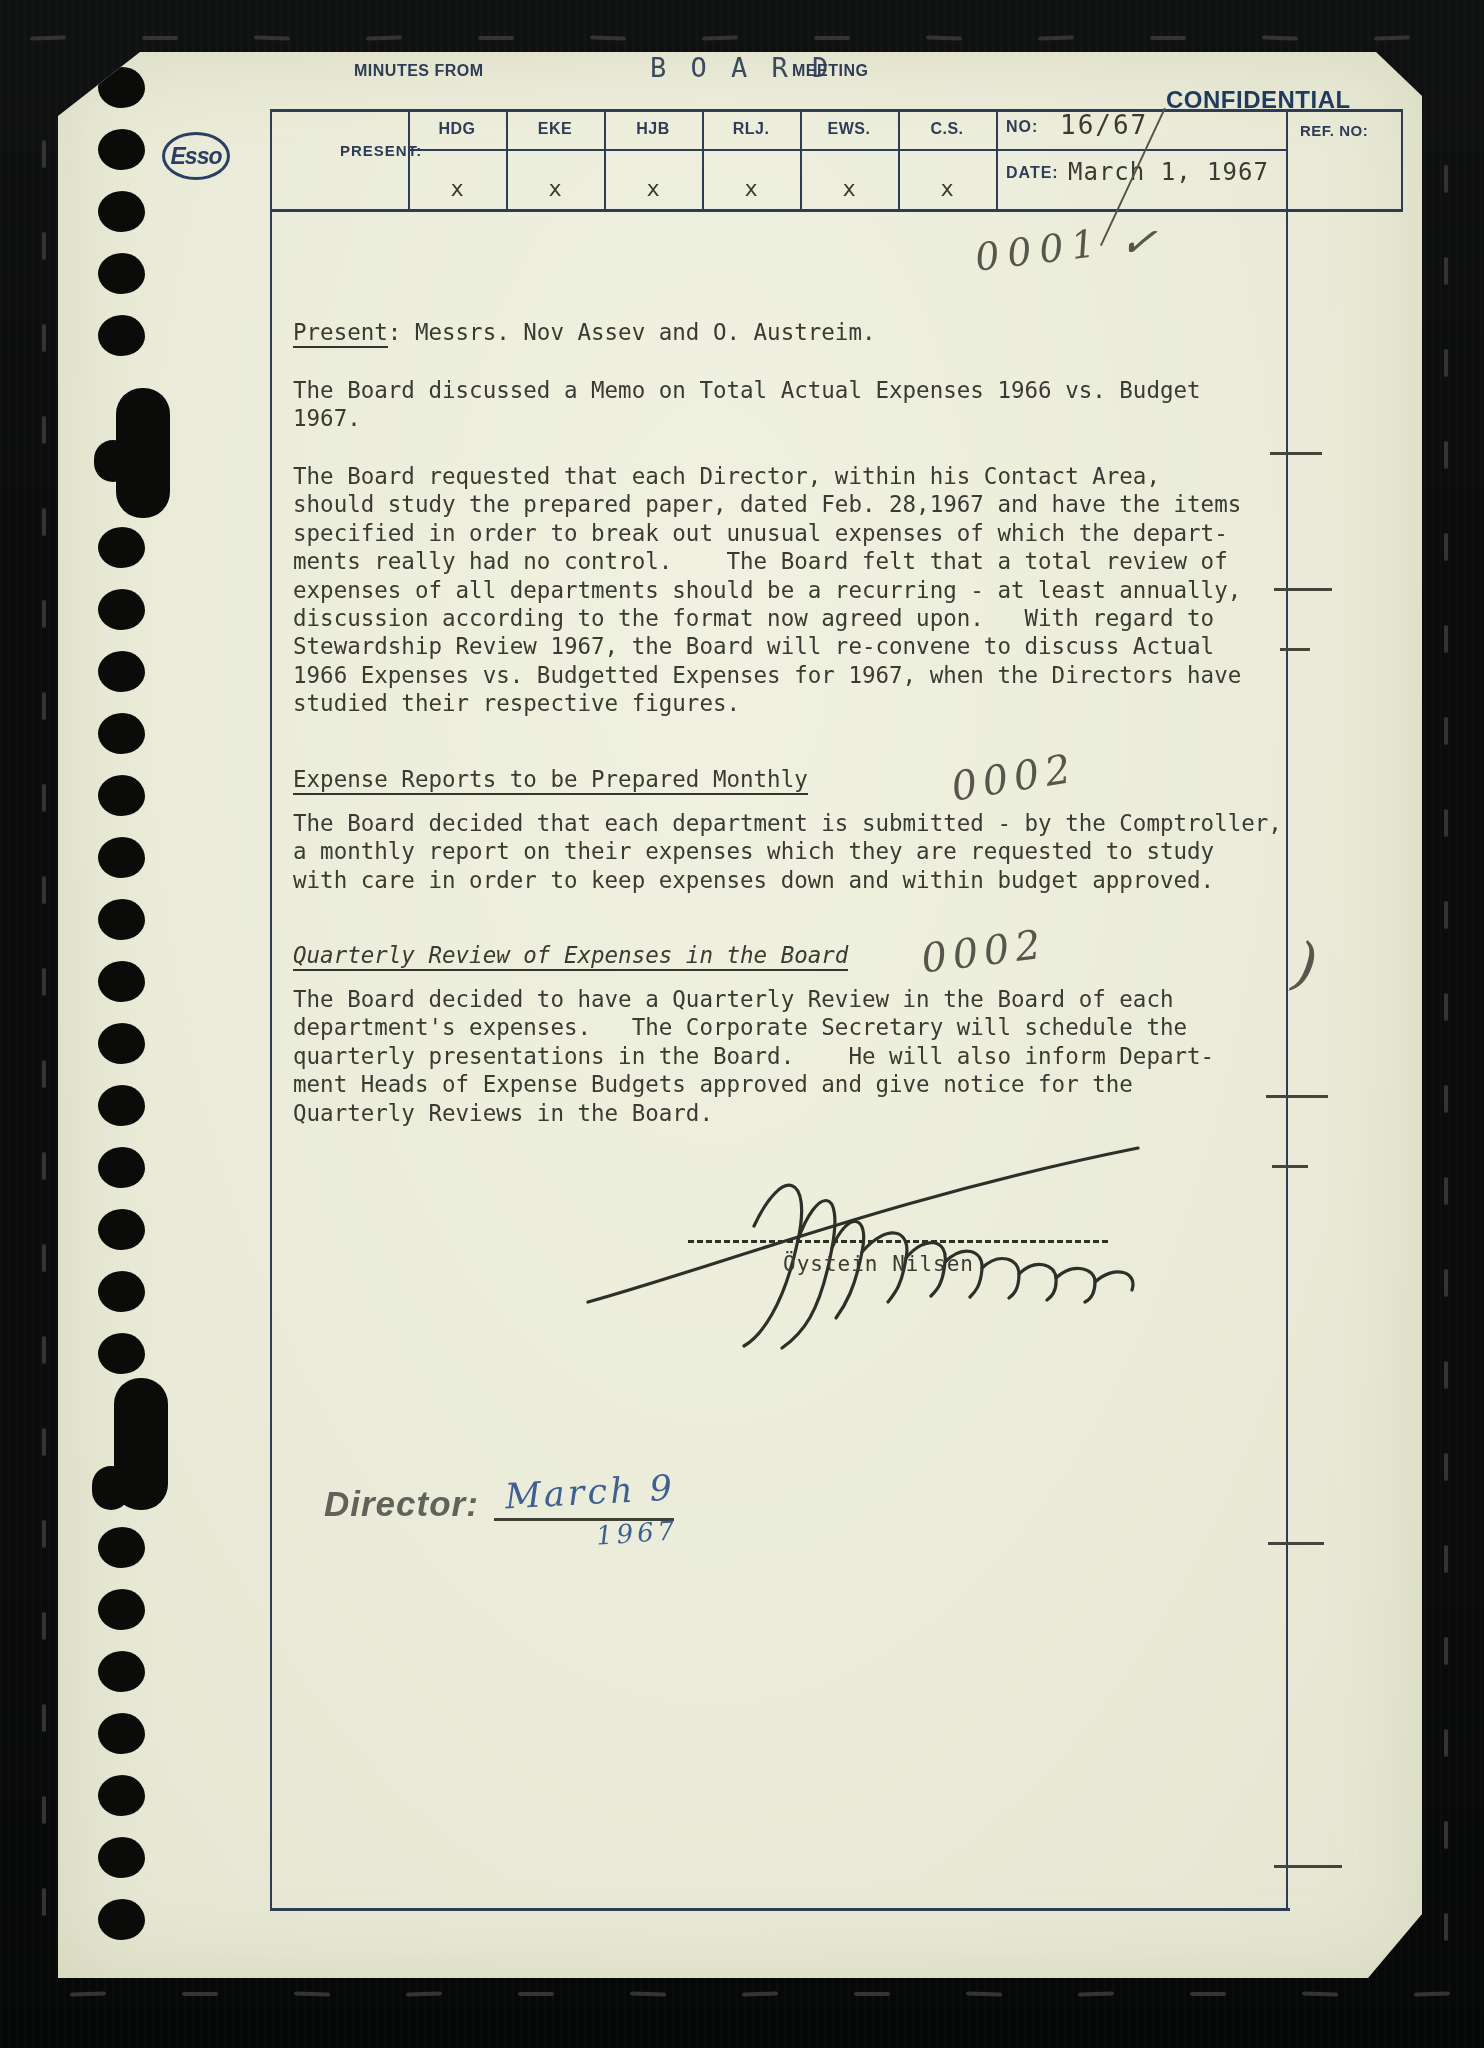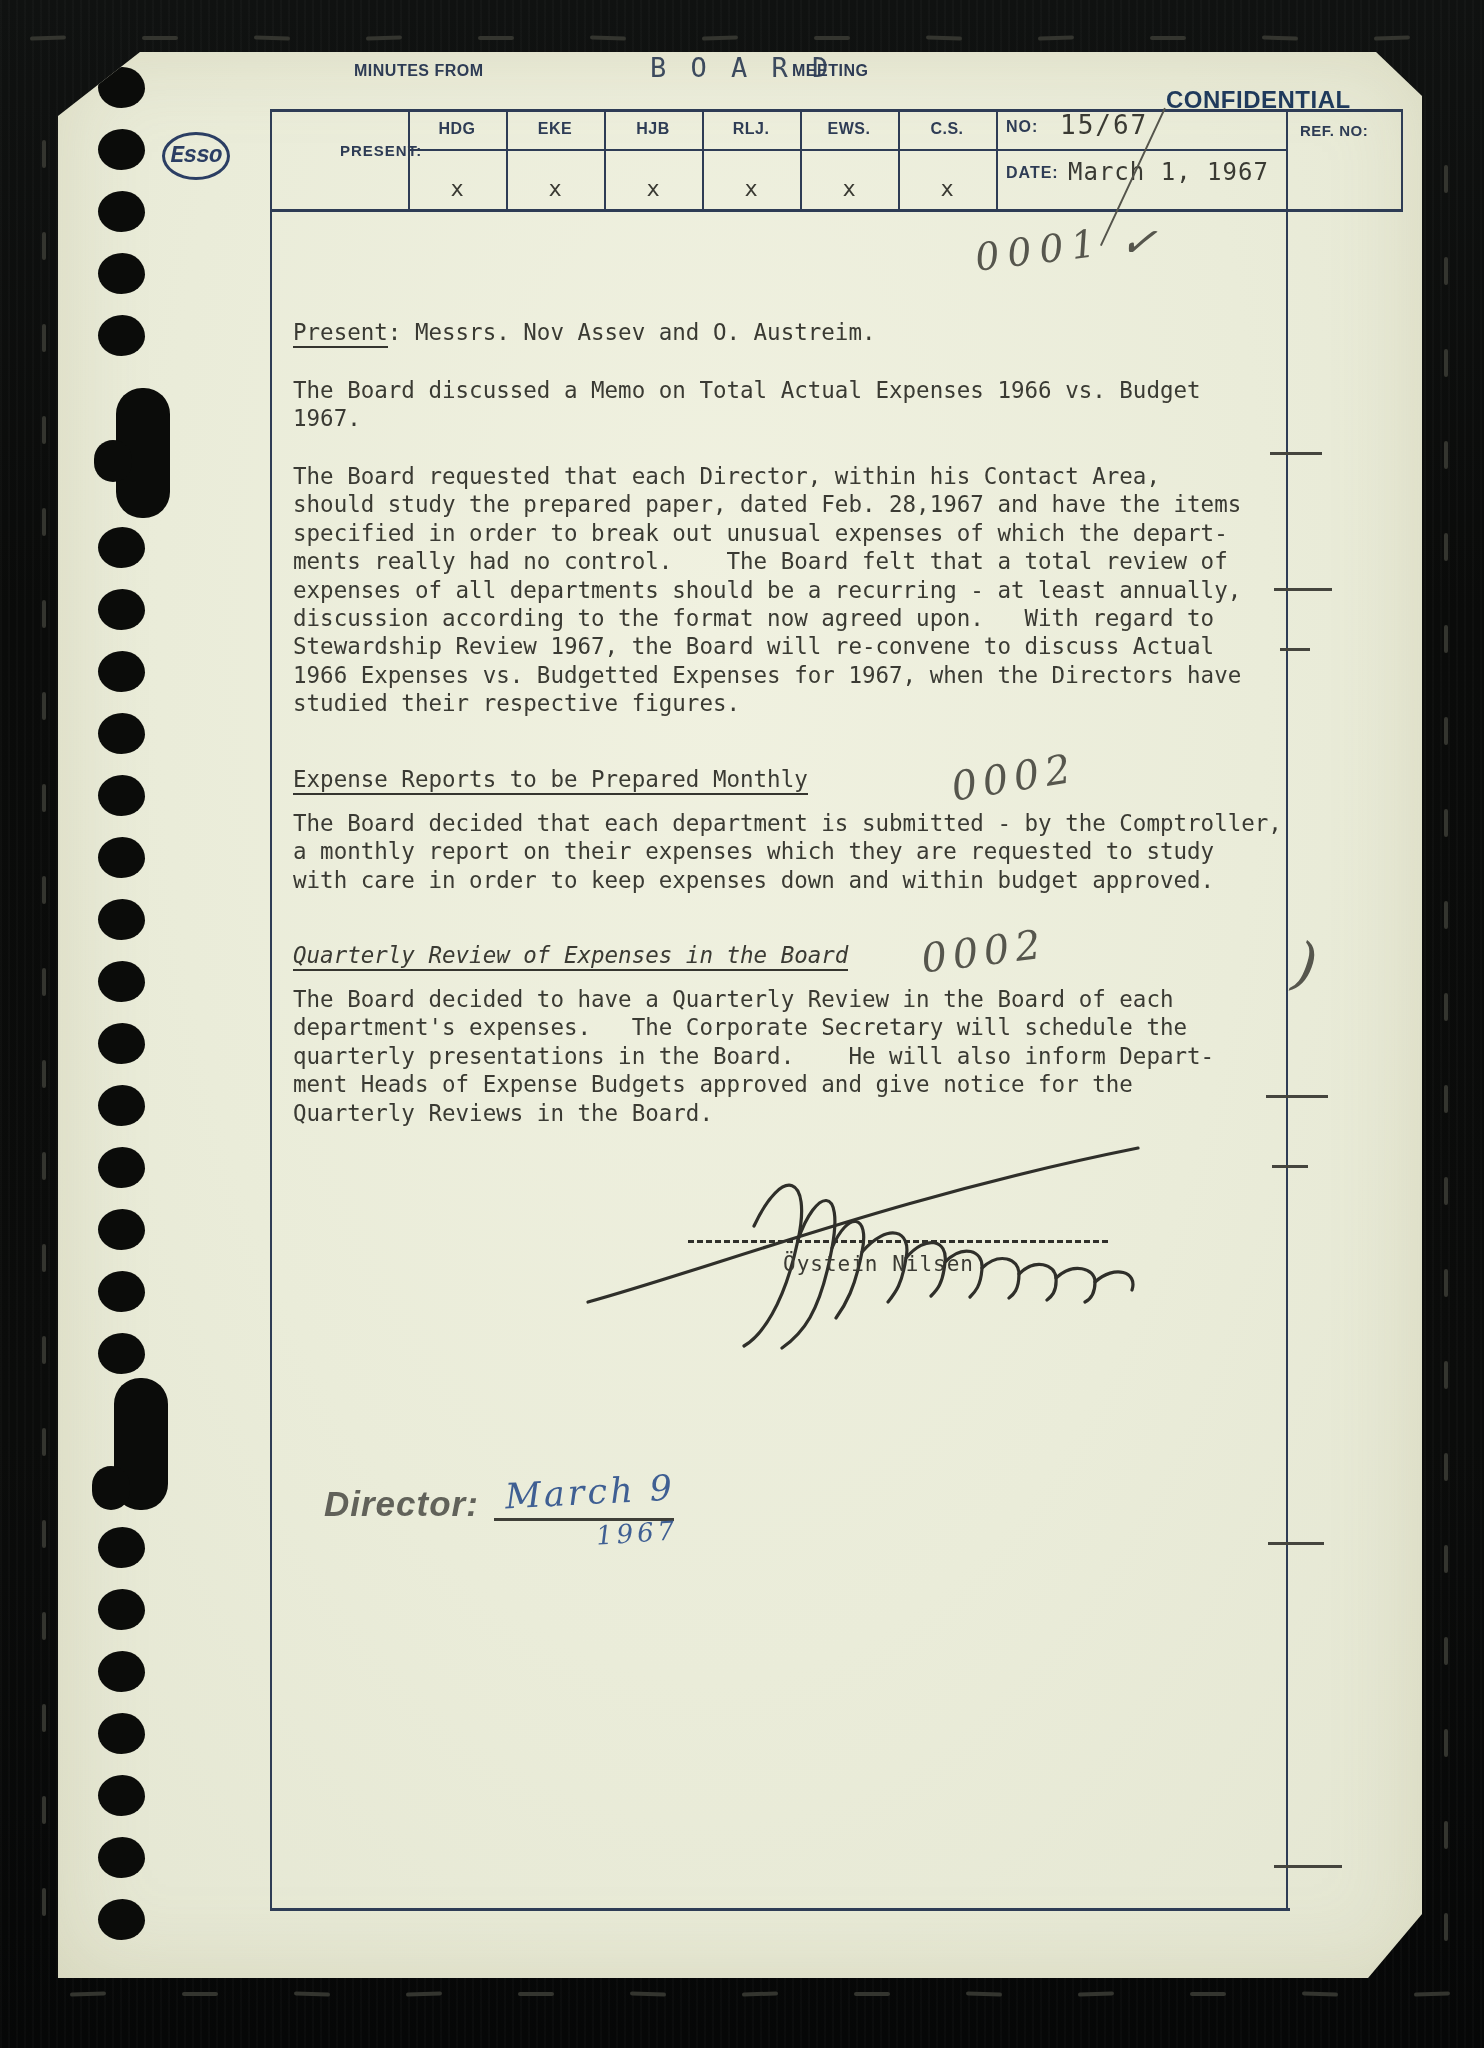--- a/index.html
+++ b/index.html
@@ -33,21 +33,21 @@
     font-weight:bold;font-size:16px;letter-spacing:.5px;}
   .xmark{position:absolute;top:124px;width:98px;text-align:center;font-size:22px;}
   .no-lbl{left:948px;top:66px;font-size:16px;letter-spacing:1px;}
   .no-val{left:1002px;top:58px;font-size:26px;letter-spacing:2px;}
   .date-lbl{left:948px;top:112px;font-size:16px;letter-spacing:1px;}
   .date-val{left:1010px;top:106px;font-size:24px;letter-spacing:1px;}
   .ref-lbl{left:1242px;top:70px;font-size:15px;letter-spacing:.5px;}
   
   .esso{position:absolute;left:104px;top:80px;width:62px;height:42px;border:3px solid #2b3e63;
     border-radius:50%;display:flex;align-items:center;justify-content:center;}
-  .esso span{font-family:Liberation Mono, monospace;font-style:italic;font-weight:bold;
+  .esso span{font-family:Liberation Sans, sans-serif;font-style:italic;font-weight:bold;
     font-size:23px;color:#2b3e63;letter-spacing:-1px;}
   
   .body-block{left:235px;width:1065px;font-size:22.5px;line-height:28.4px;white-space:pre-wrap;}
   .uline{border-bottom:2.5px solid #35352f;padding-bottom:1px;}
   .h-sec1{top:222px;} .present-line{top:266px;} .para1{top:324px;} .para2{top:410px;}
   .h-sec2{top:713px;} .para3{top:757px;}
   .h-sec3{top:889px;font-style:italic;} .para4{top:933px;}
   
   .hand{position:absolute;font-family:"DejaVu Serif", serif;font-style:italic;color:#56564d;}
   .ann-top{left:917px;top:176px;font-size:38px;letter-spacing:8px;transform:rotate(-7deg);}
@@ -108,21 +108,21 @@
     <div class="initials" style="left:644px;">RLJ.</div>
     <div class="initials" style="left:742px;">EWS.</div>
     <div class="initials" style="left:840px;">C.S.</div>
     <div class="tw xmark" style="left:350px;">x</div>
     <div class="tw xmark" style="left:448px;">x</div>
     <div class="tw xmark" style="left:546px;">x</div>
     <div class="tw xmark" style="left:644px;">x</div>
     <div class="tw xmark" style="left:742px;">x</div>
     <div class="tw xmark" style="left:840px;">x</div>
     <div class="lbl no-lbl">NO:</div>
-    <div class="tw no-val">15/67</div>
+    <div class="tw no-val">16/67</div>
     <div class="lbl date-lbl">DATE:</div>
     <div class="tw date-val">March 1, 1967</div>
     <div class="lbl ref-lbl">REF. NO:</div>
 
     <div class="hand ann-top">0001</div>
     <div class="hand ann-check">✓</div>
     <div class="pen-stroke"></div>
     <div class="hand ann-mid">0002</div>
     <div class="hand ann-low">0002</div>
     <div class="hand margin-paren">)</div>

